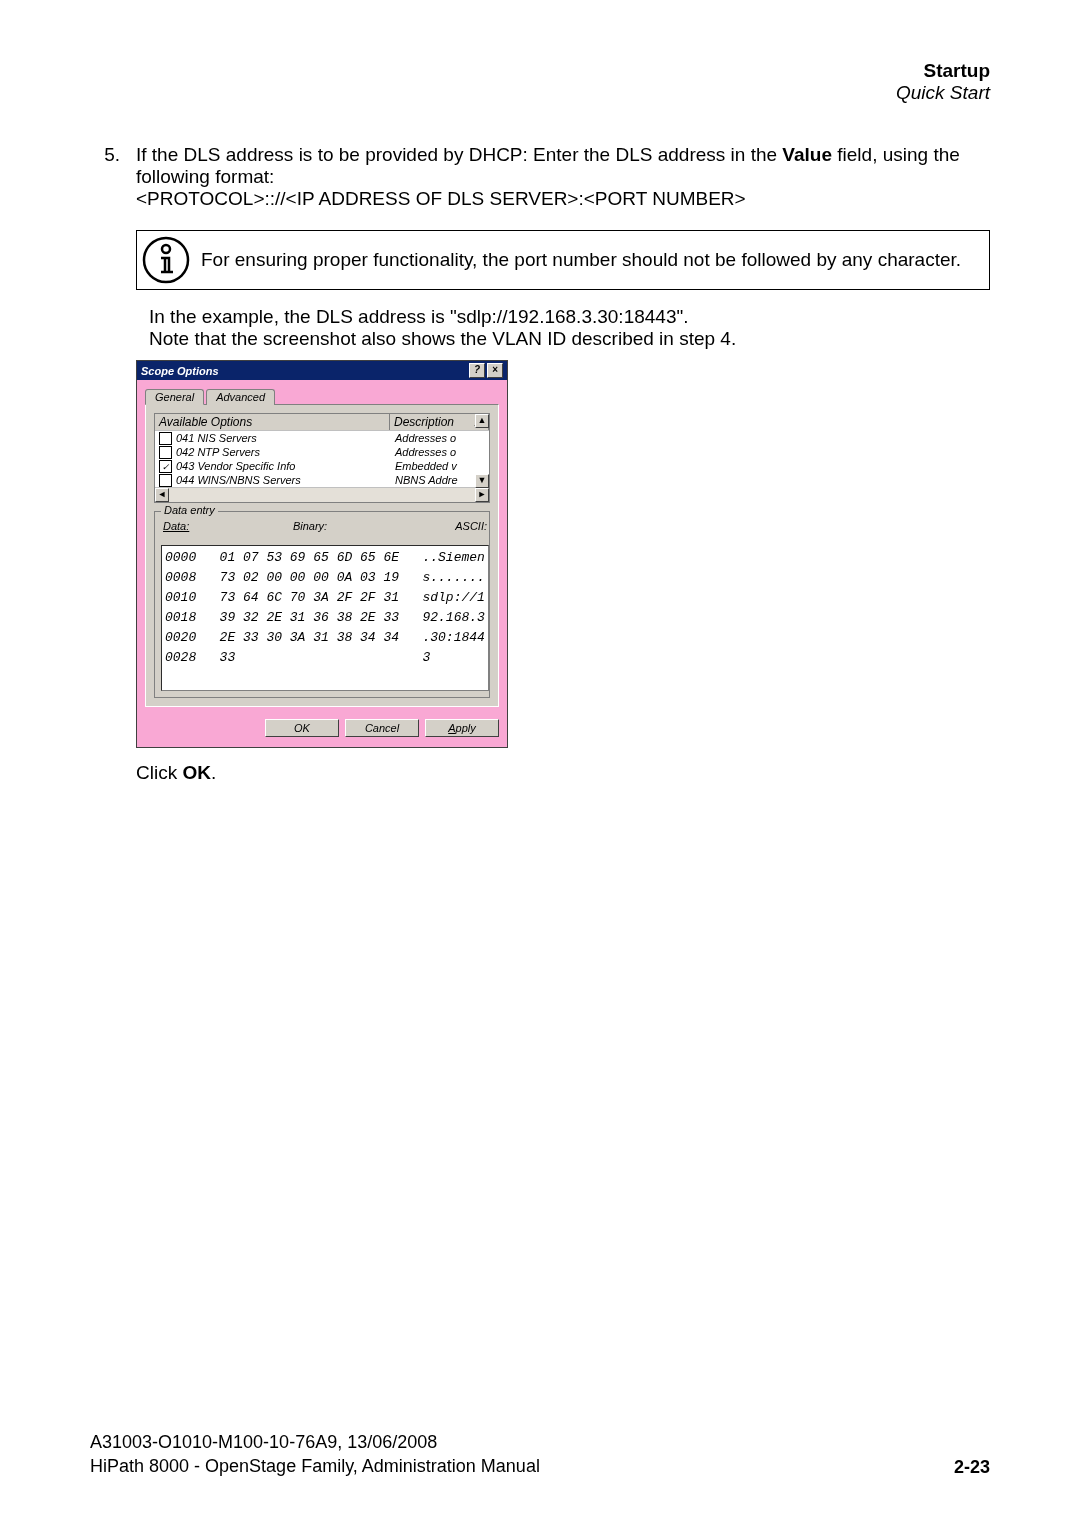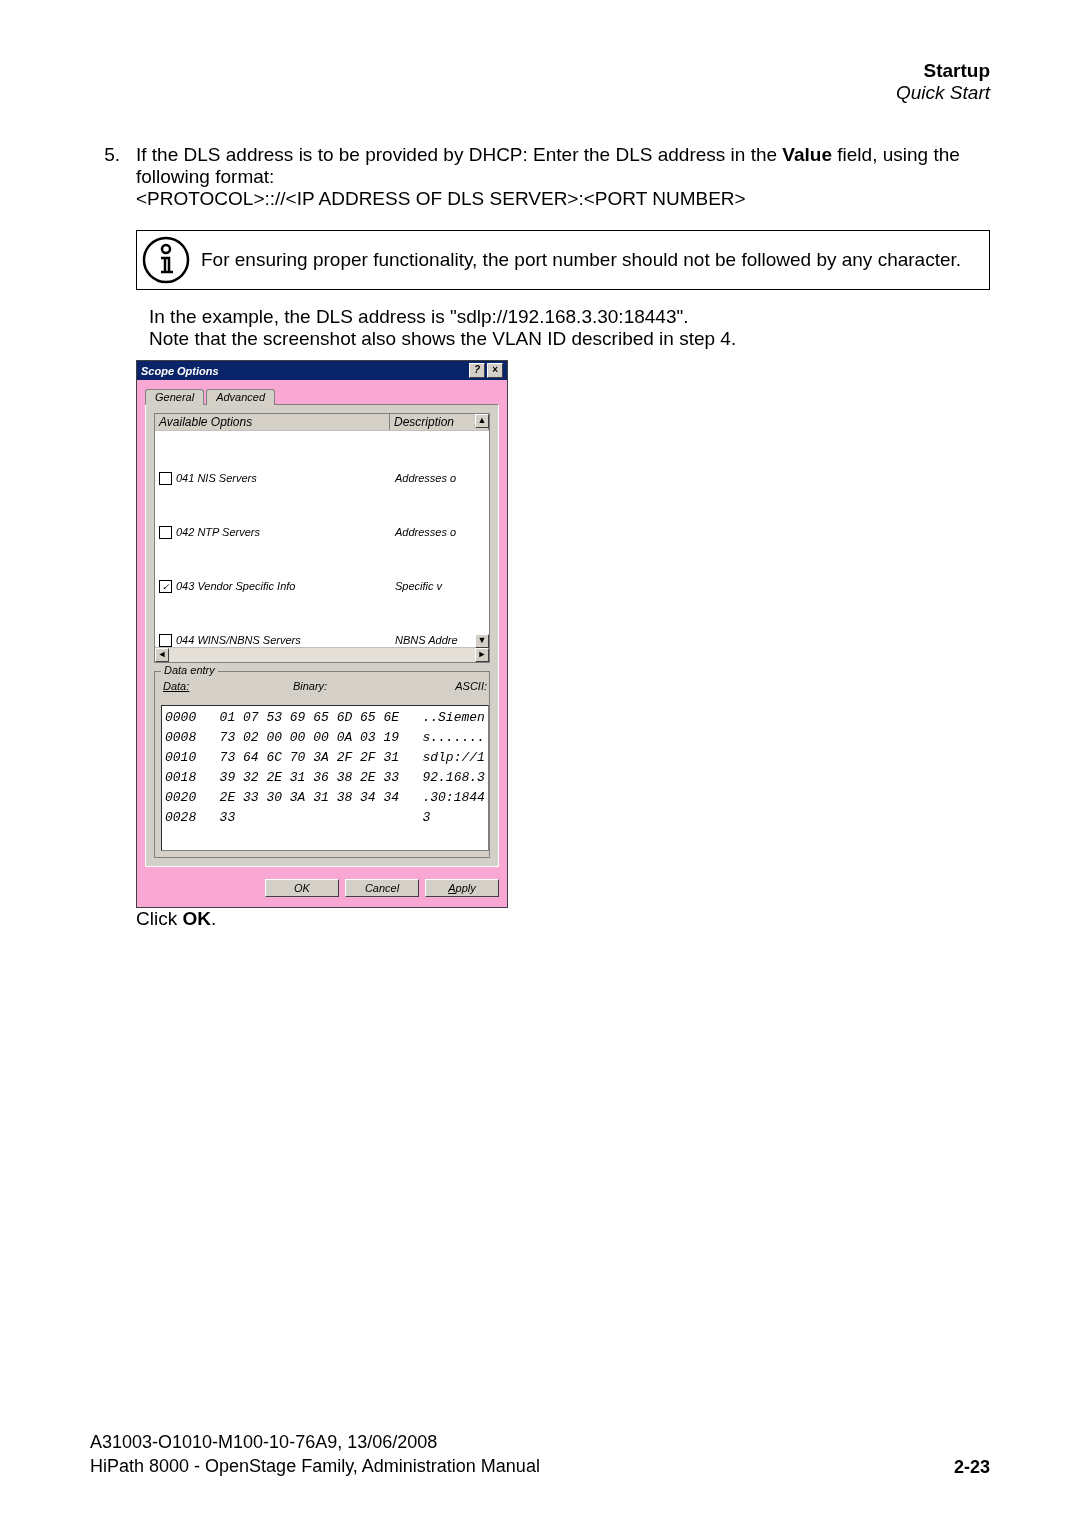--- a/index.html
+++ b/index.html
@@ -109,21 +109,21 @@
   }
   .ss-listhead .colh {
     background: #d4d0c8;
     border-right: 1px solid #808080;
     padding: 1px 4px;
     font-size: 12px;
   }
   .ss-listhead .colh.opt { flex: 1; }
   .ss-listhead .colh.desc { width: 90px; display:flex; justify-content:space-between; align-items:center;}
   .ss-listrows { }
-  .ss-listrow { display: flex; padding: 0 4px; line-height: 14px; margin-top: 40px; }
+  .ss-listrow { display: flex; padding: 0 4px; line-height: 14px; }
   .ss-listrow .chk {
     width: 11px; height: 11px; border: 1px solid #000; margin-right: 4px; margin-top:1px;
     display: inline-flex; align-items:center; justify-content:center; font-size:9px;
     background:#fff;
   }
   .ss-listrow .optname { flex: 1; }
   .ss-listrow .descv { width: 90px; }
   .ss-scrollh {
     height: 14px; background: #d4d0c8; display:flex; border-top:1px solid #c0c0c0;
   }
@@ -185,21 +185,21 @@
   .ss-btn {
     width: 72px;
     text-align: center;
     padding: 2px 0;
     background: #d4d0c8;
     border: 1px solid #fff;
     border-right-color: #404040;
     border-bottom-color: #404040;
     font-size: 11px;
   }
-  .click-ok { margin-top: 0; margin-left: 46px; }
+  .click-ok { margin-top: 14px; margin-left: 46px; }
   .footer {
     position: absolute;
     bottom: 50px;
     left: 90px;
     right: 90px;
     display: flex;
     justify-content: space-between;
     align-items: flex-end;
     font-size: 18px;
   }
@@ -275,21 +275,21 @@
               <span class="descv">Addresses o</span>
             </div>
             <div class="ss-listrow">
               <span class="chk"></span>
               <span class="optname">042 NTP Servers</span>
               <span class="descv">Addresses o</span>
             </div>
             <div class="ss-listrow">
               <span class="chk">✓</span>
               <span class="optname">043 Vendor Specific Info</span>
-              <span class="descv">Specific v</span>
+              <span class="descv">Embedded v</span>
             </div>
             <div class="ss-listrow">
               <span class="chk"></span>
               <span class="optname">044 WINS/NBNS Servers</span>
               <span class="descv">NBNS Addre</span>
             </div>
           </div>
           <div class="ss-scrollh">
             <div class="arrow">◄</div>
             <div class="track"></div>

